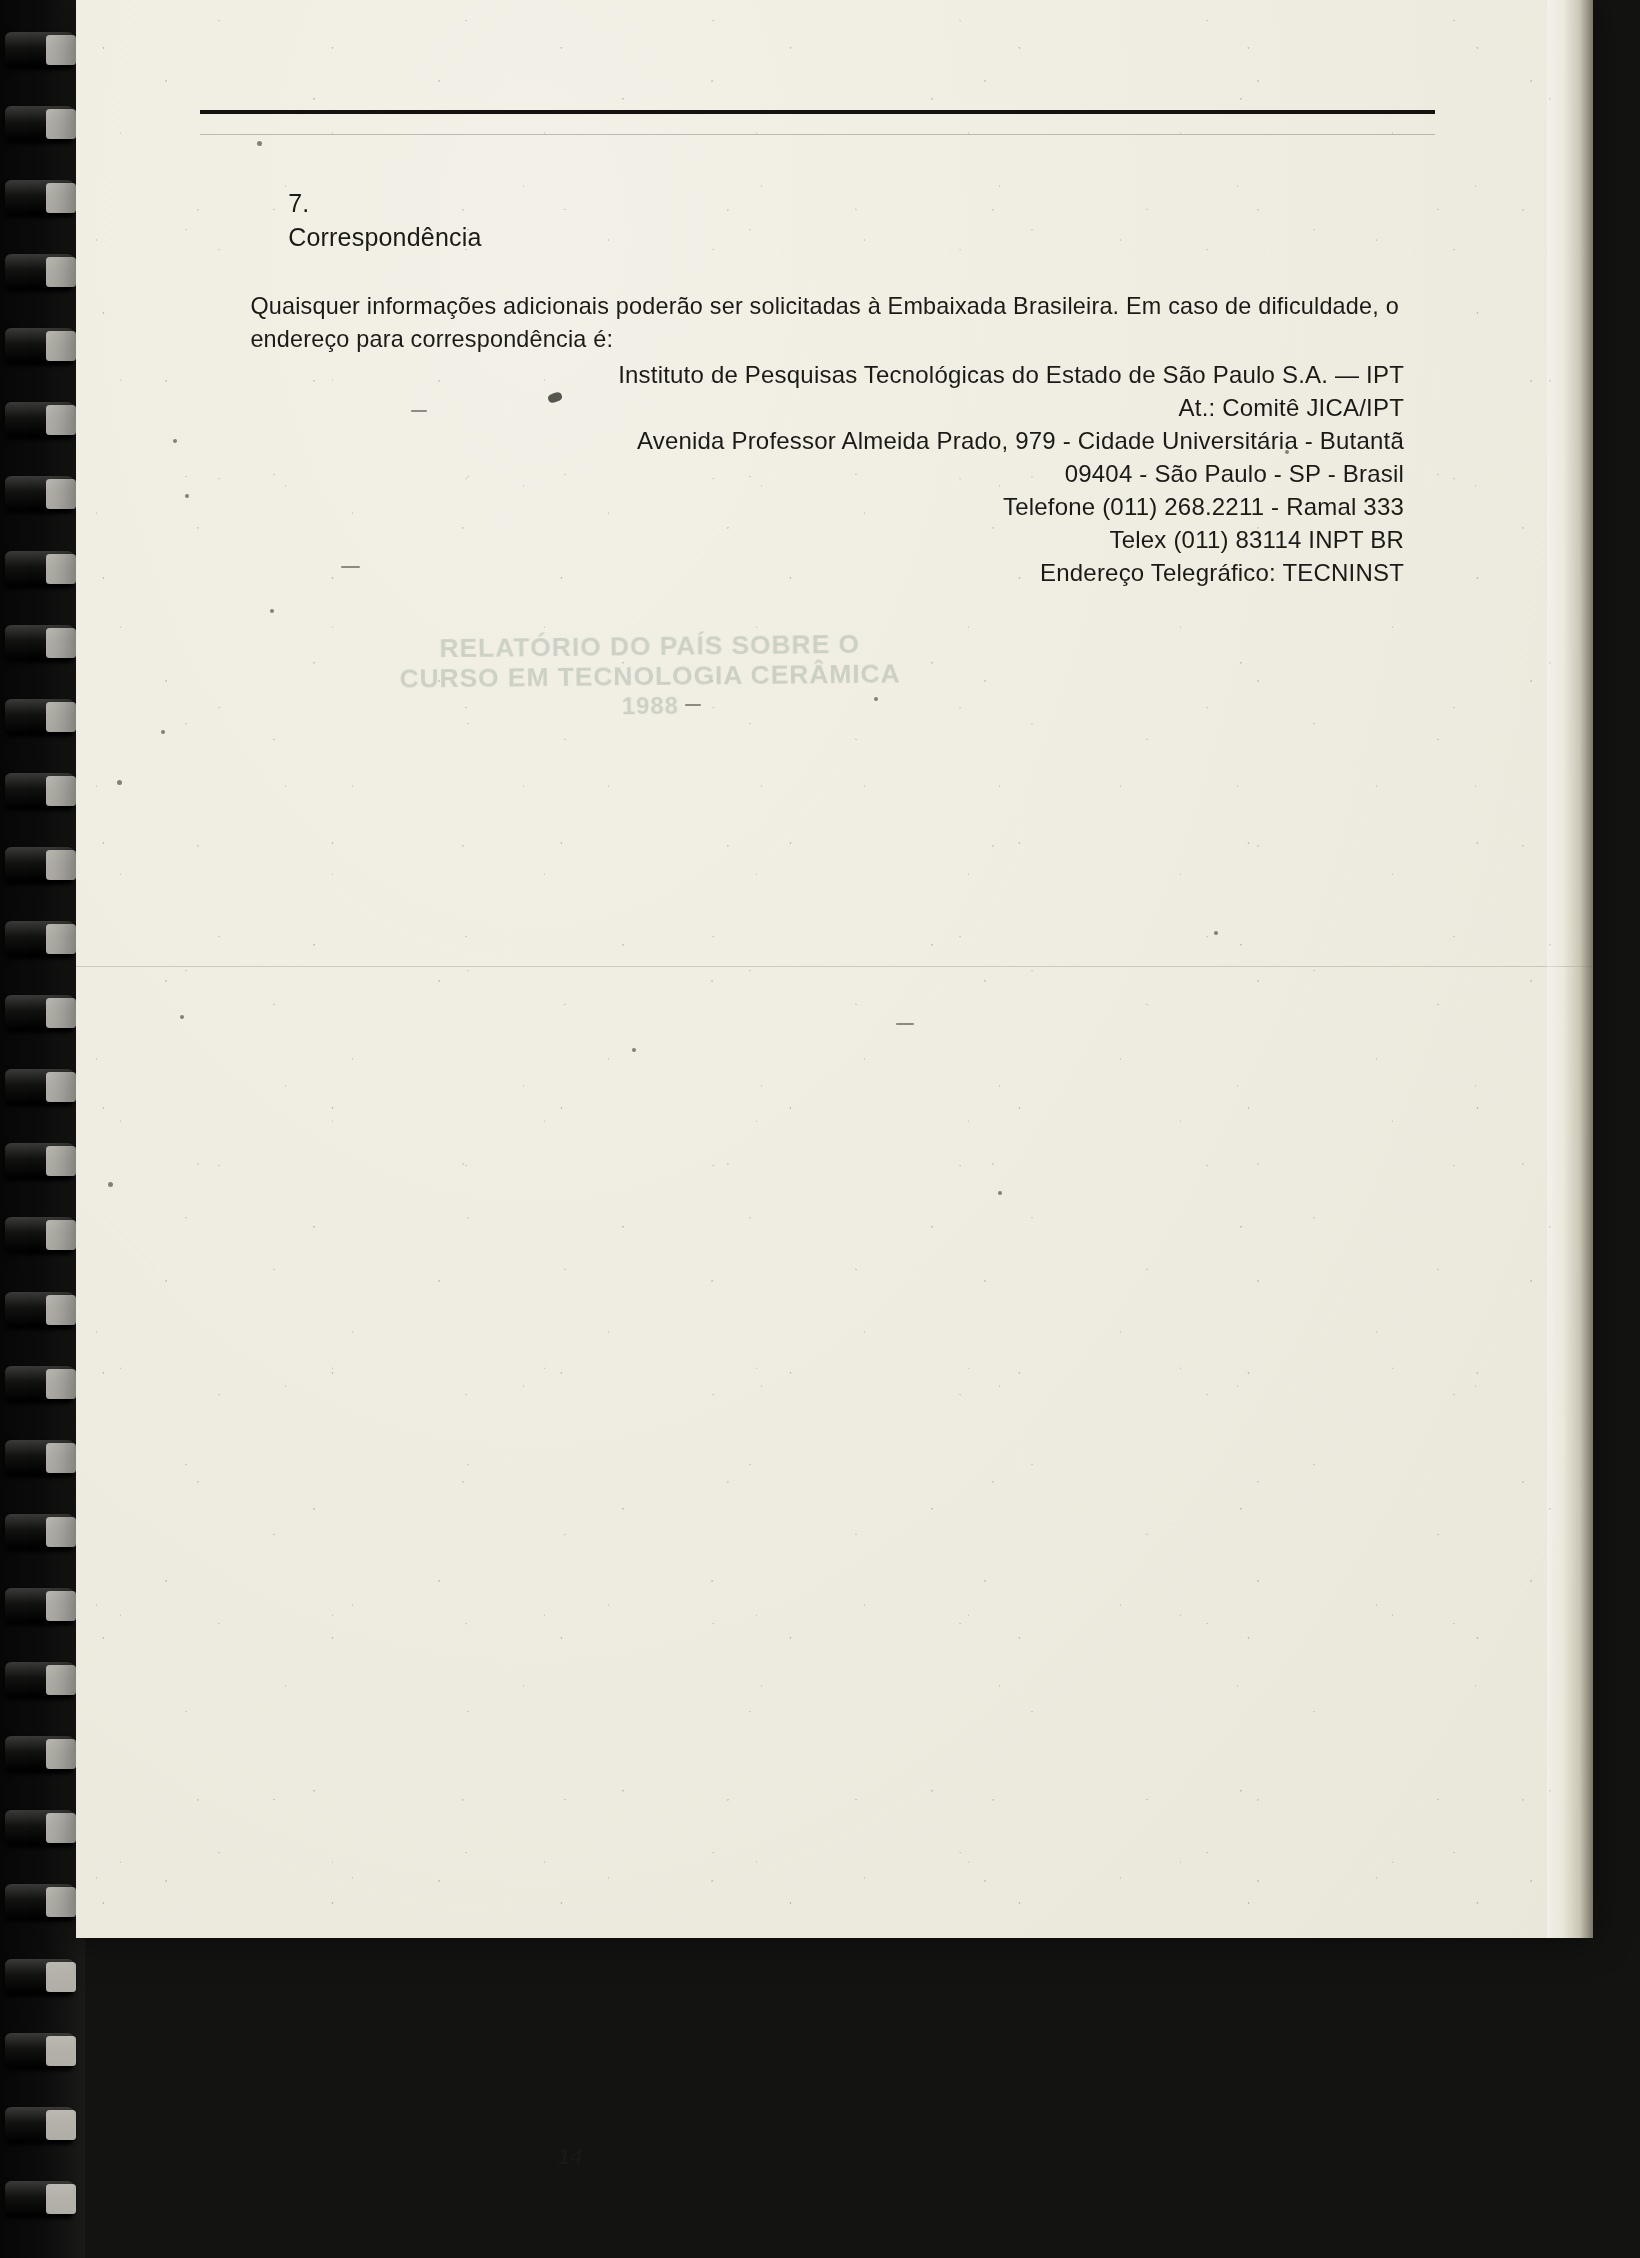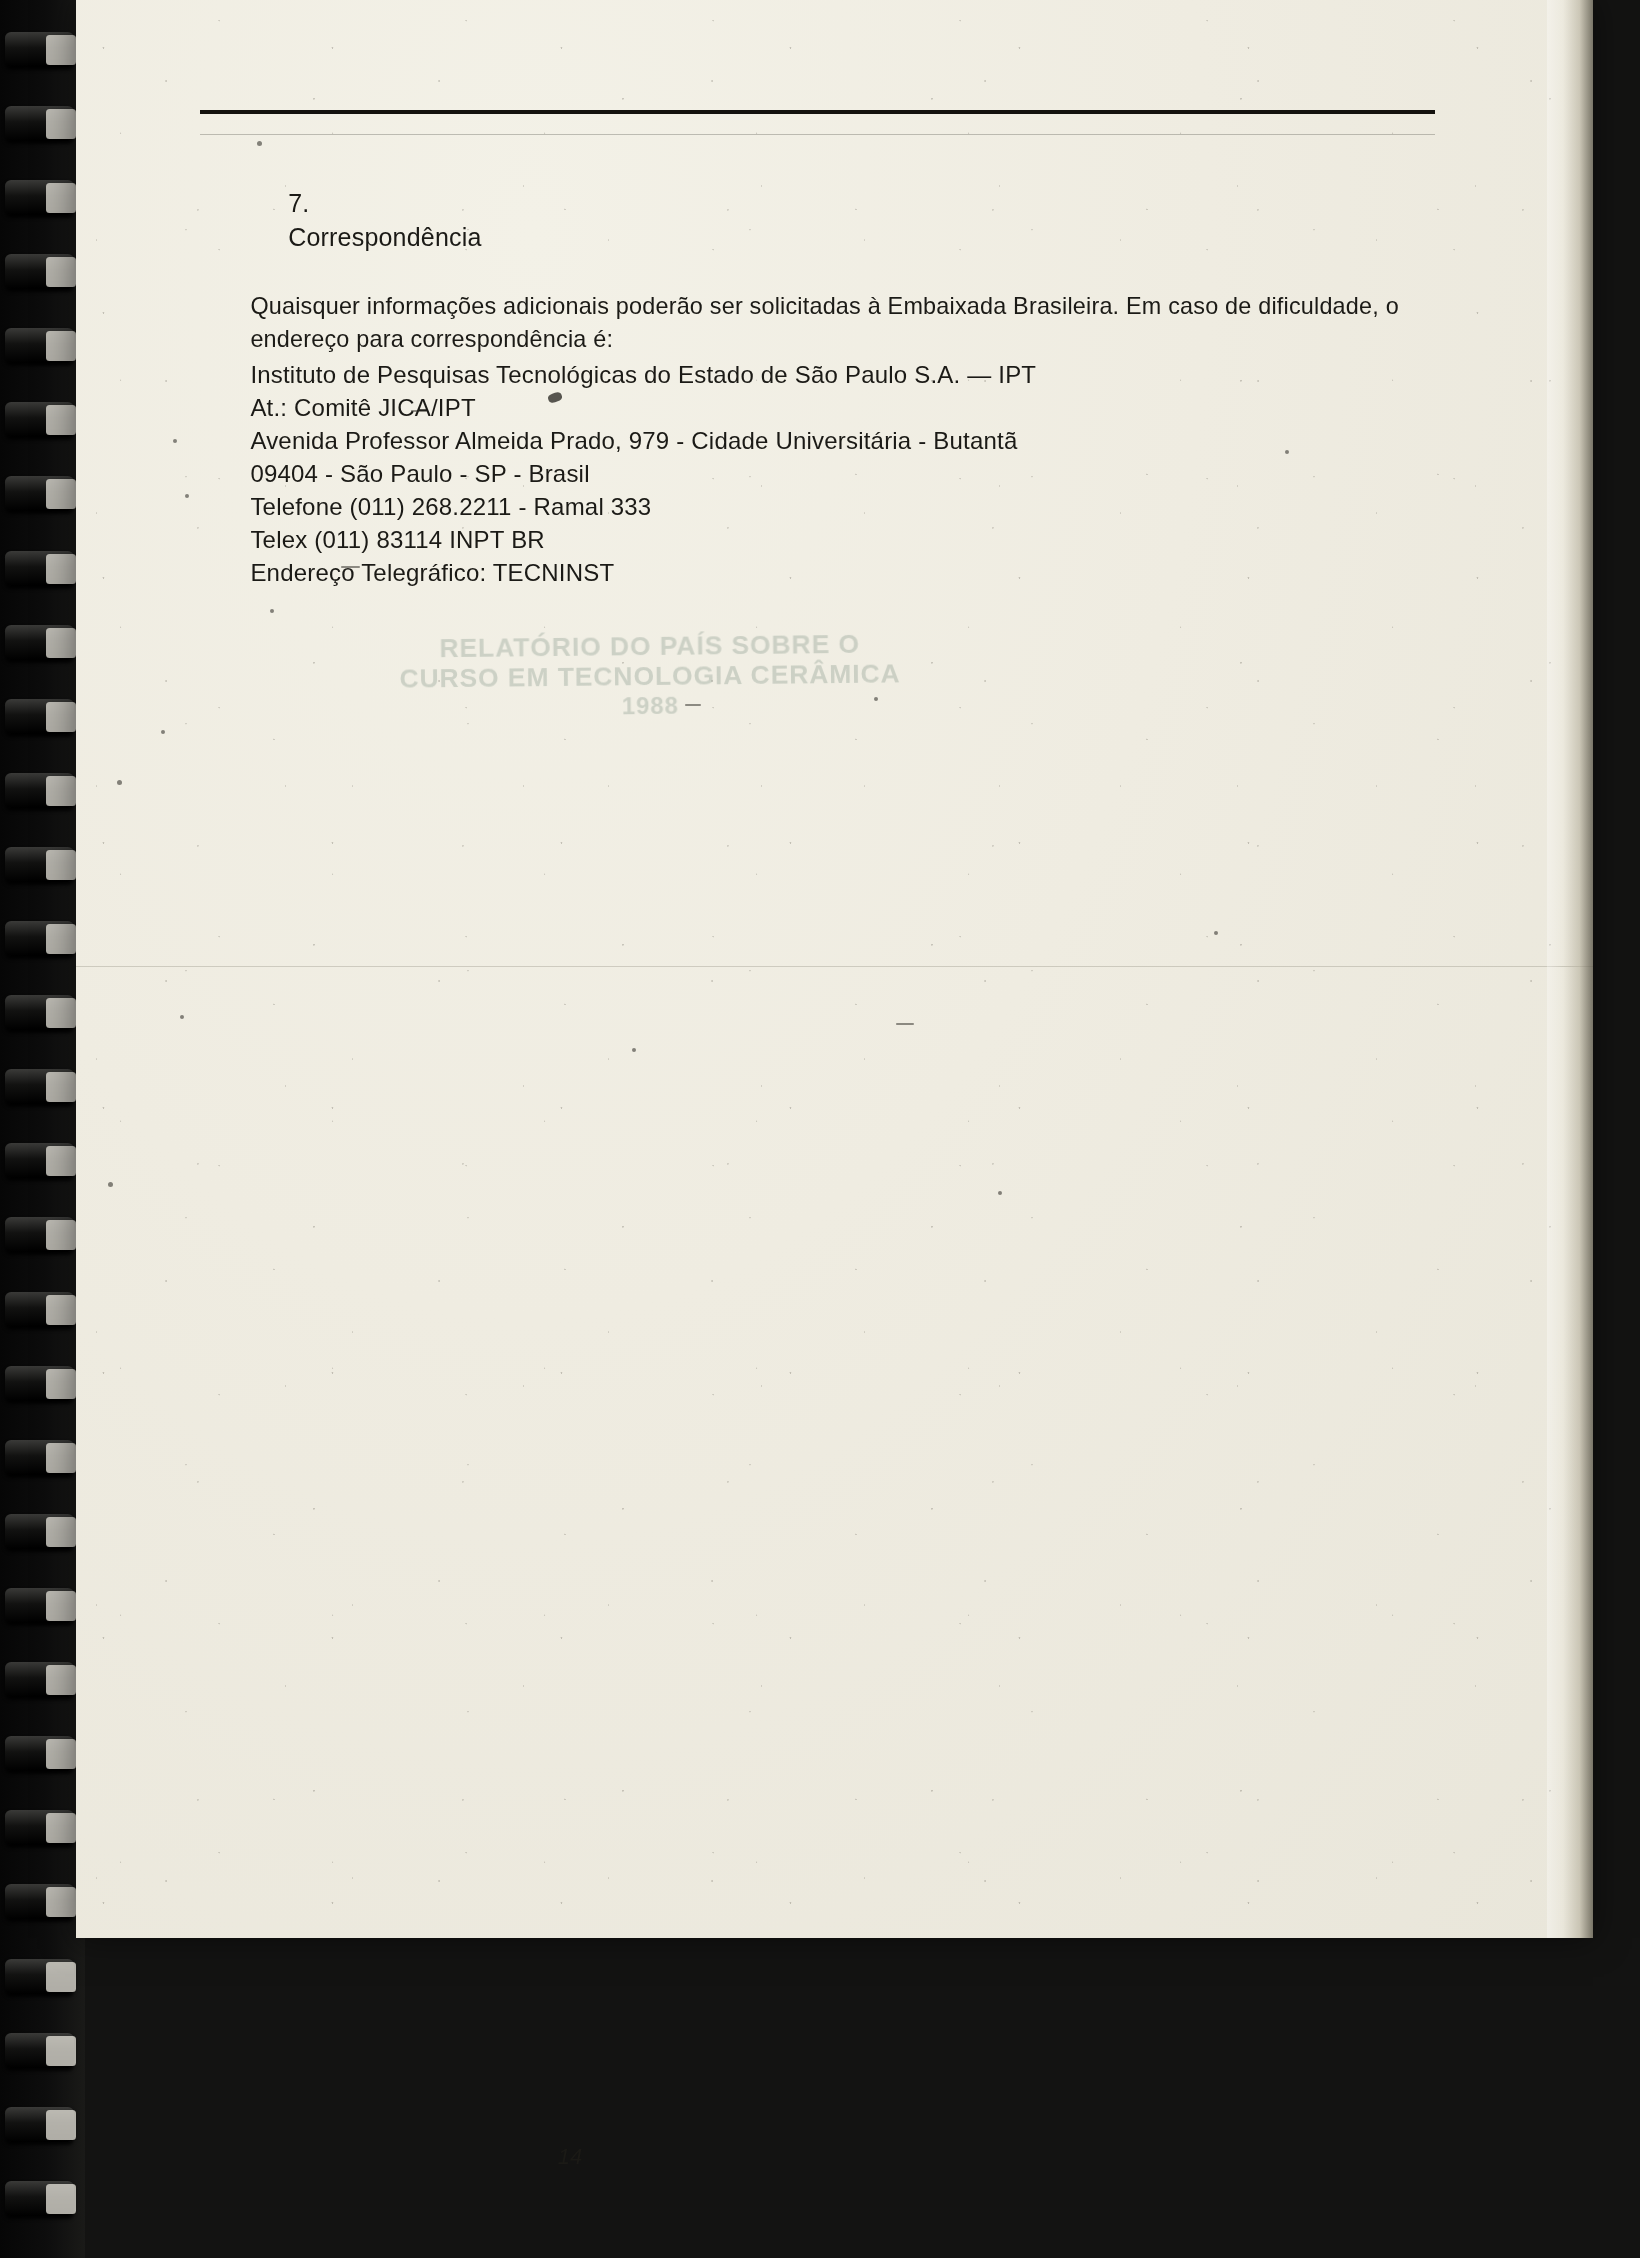--- a/index.html
+++ b/index.html
@@ -142,21 +142,21 @@
     font-size: 23.4px;
     line-height: 33px;
     max-width: 1151px;
   }
   .addr {
     margin-left: 19.4px;
     font-size: 24px;
     line-height: 33px;
     white-space: pre;
   }
-  .addr-block { margin-top: 1.8px; }
+  .addr-block { margin-top: 1.8px; text-align: right; }
 
   
   .watermark {
     position: absolute;
     left: 265px;
     top: 631px;
     width: 618px;
     text-align: center;
     color: rgba(120,140,125,0.30);
     font-size: 26.5px;

